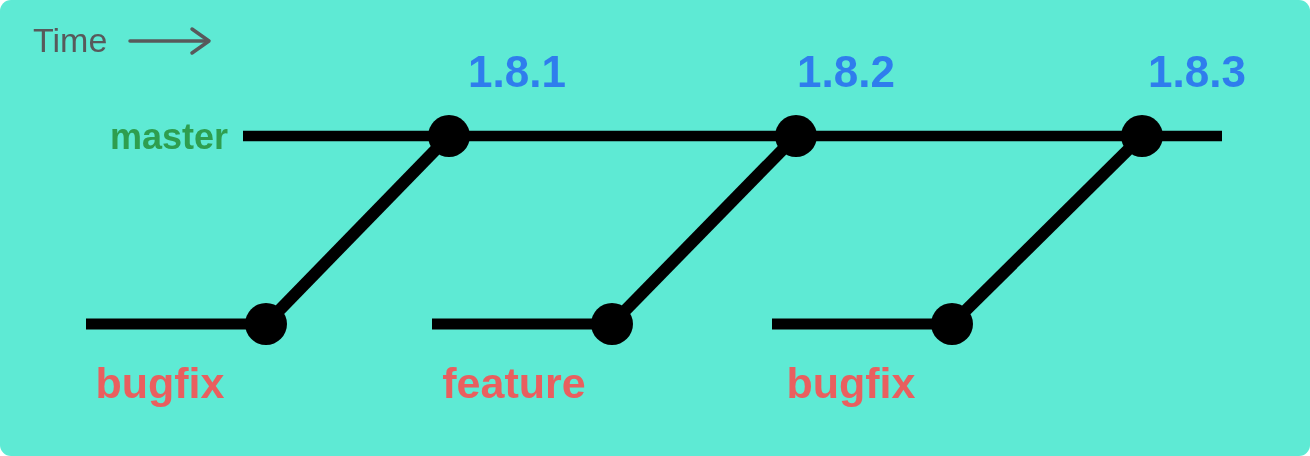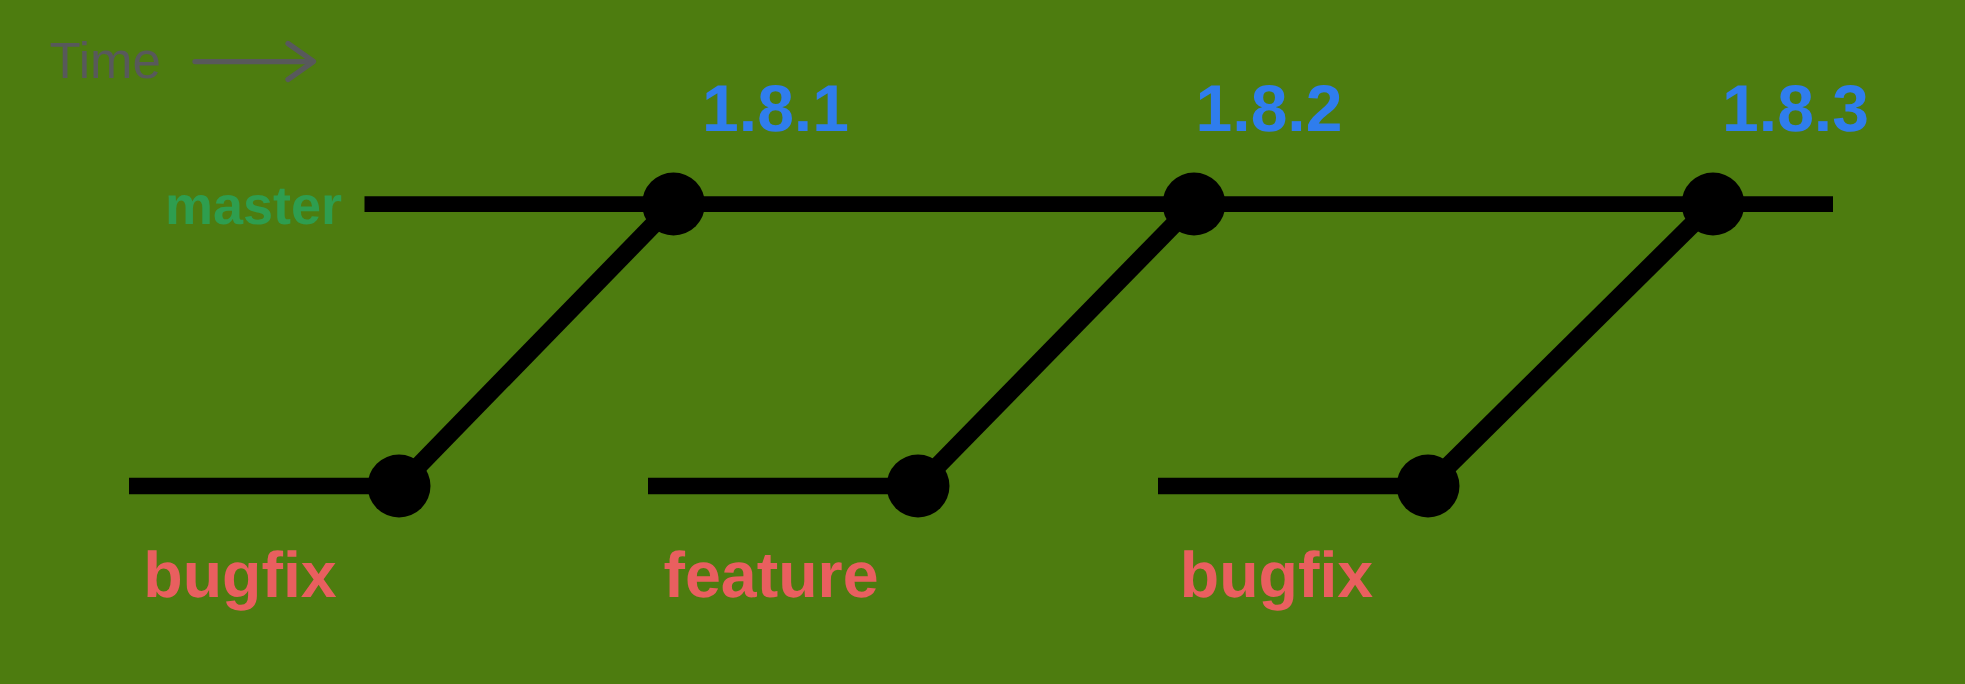--- a/index.html
+++ b/index.html
@@ -4,23 +4,24 @@
 <style>
   html, body {
     margin: 0;
     padding: 0;
     background: #ffffff;
   }
   .canvas {
     position: relative;
     width: 1310px;
     height: 456px;
-    background: #4d7c0f;
+    background: #5eead4;
     overflow: hidden;
     font-family: "Liberation Sans", sans-serif;
+    border-radius: 11px;
   }
   svg { display: block; }
   .time-label {
     font-family: "Liberation Sans", sans-serif;
     font-size: 34px;
     font-weight: 400;
   }
   .master-label {
     font-family: "Liberation Sans", sans-serif;
     font-size: 36px;

